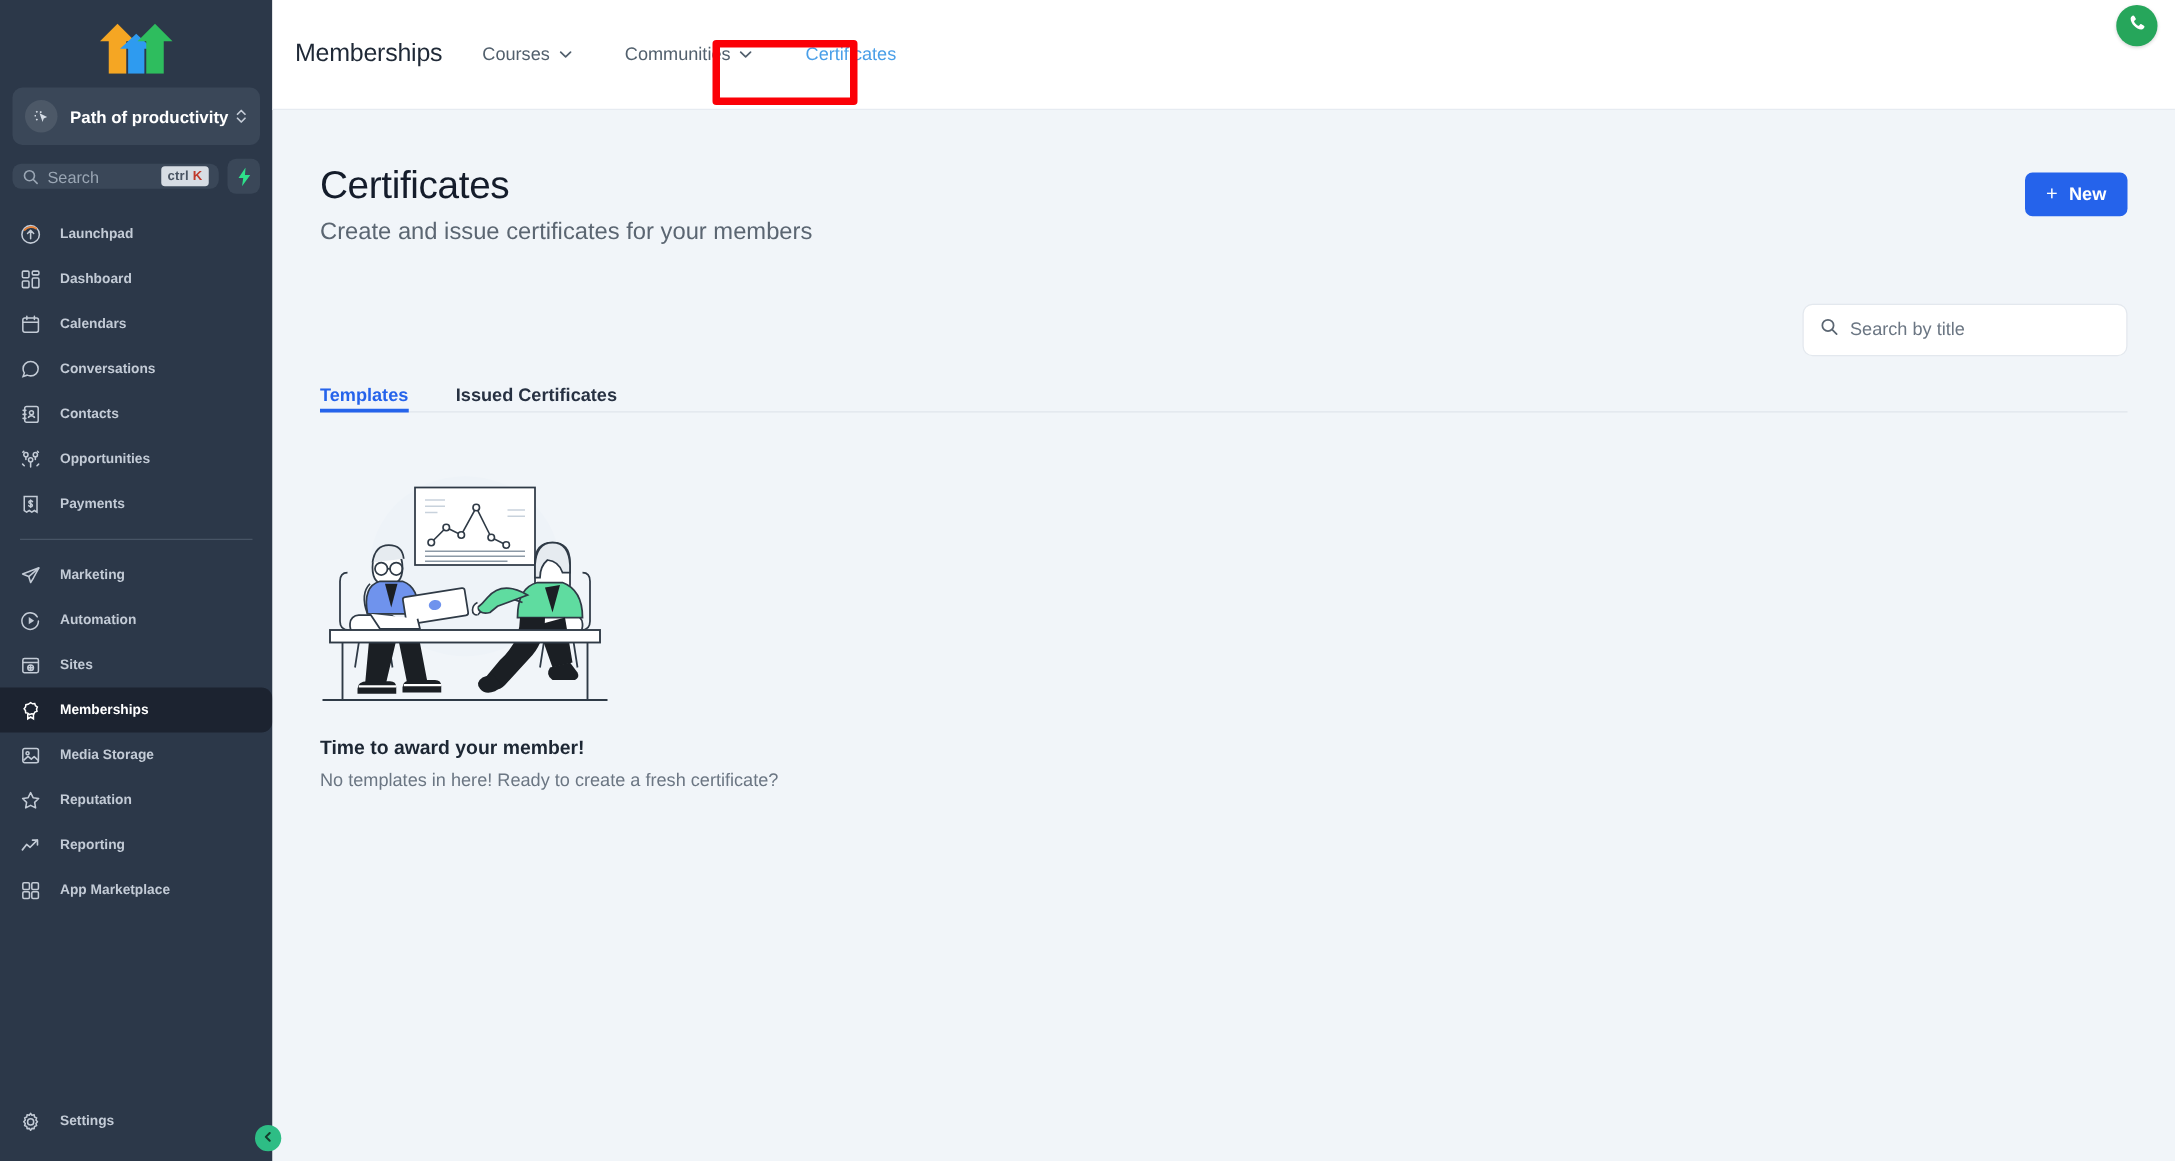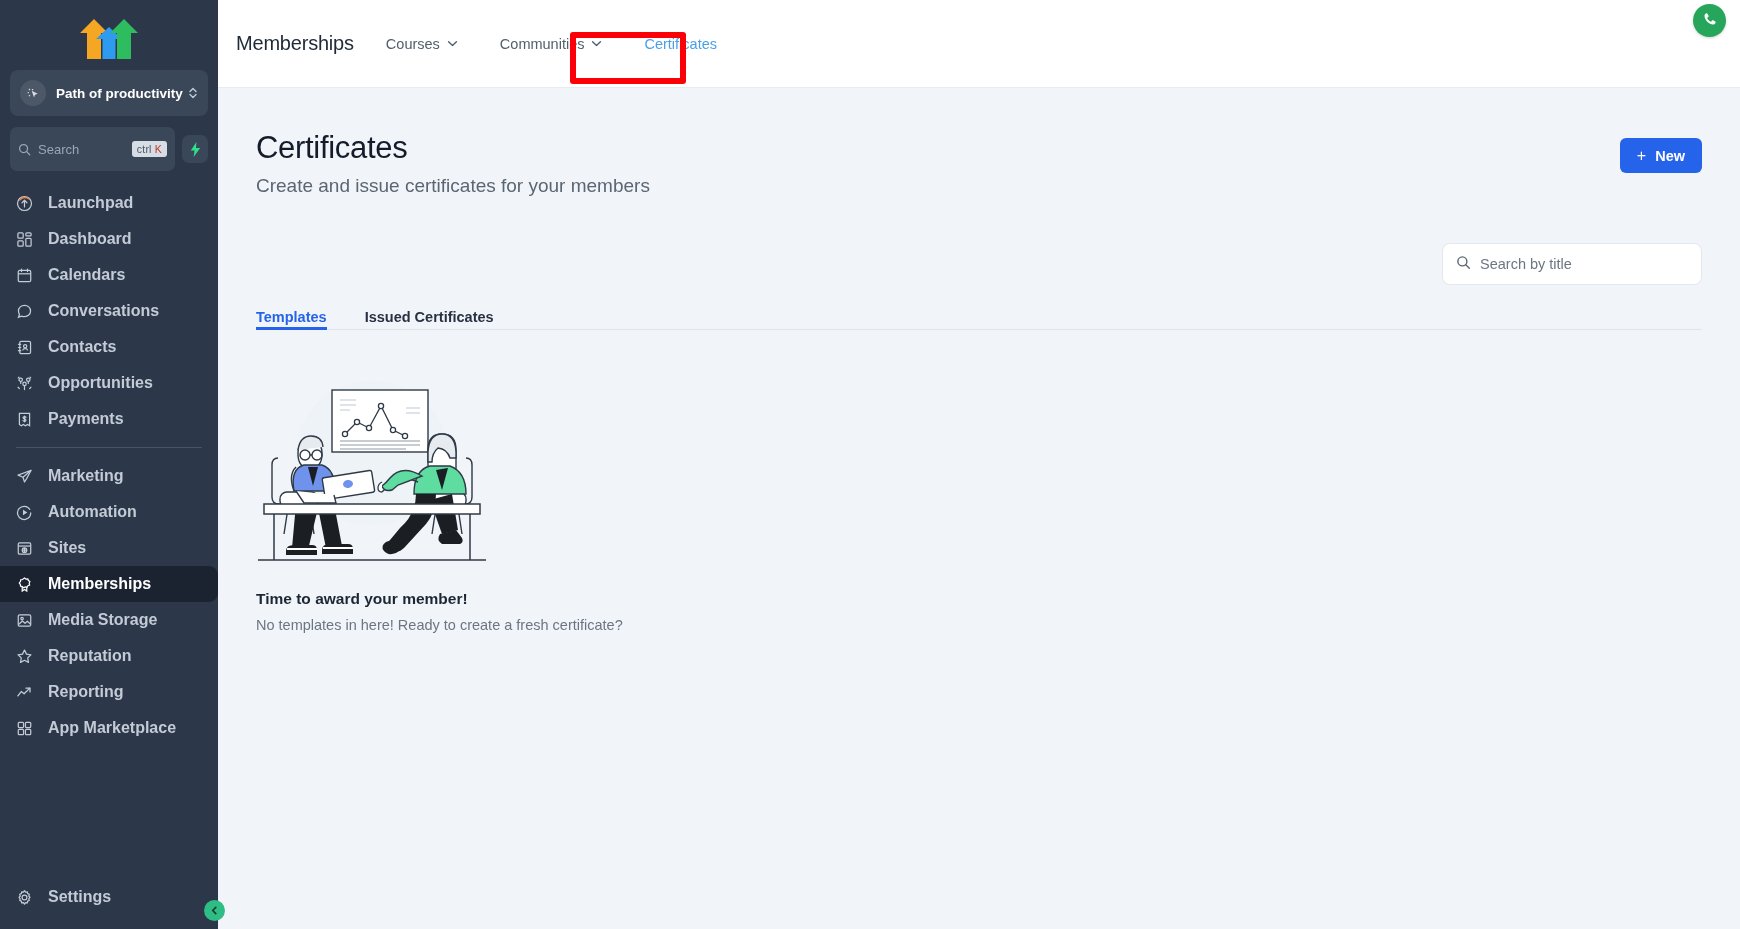--- a/index.html
+++ b/index.html
@@ -47,55 +47,55 @@
     color: #ffffff; font-size: 13.5px; font-weight: bold;
     white-space: nowrap; overflow: hidden; text-overflow: ellipsis;
   }
   .ws-chev { color: #c3cbd6; font-size: 11px; line-height: 1; display:flex; flex-direction:column; gap:2px;}
 
   .search-row {
     margin: 11px 10px 0 10px;
     display: flex; align-items: center; gap: 7px;
   }
   .search-box {
-    flex: 1; height: 44px;
+    flex: 1; height: 20px;
     background: #3a4758;
     border-radius: 7px;
     display: flex; align-items: center;
     padding: 0 8px;
     cursor: text;
   }
   .search-box .mag { flex: 0 0 auto; display:flex; }
   .search-box .ph {
     flex: 1; margin-left: 7px;
     color: #9aa6b4; font-size: 13px;
     white-space: nowrap; overflow: hidden;
   }
   .kbd {
     background: #d7dde4; color: #4a5563;
-    font-size: 10.5px; font-weight: normal;
+    font-size: 10.5px; font-weight: bold;
     border-radius: 3px; padding: 2px 5px;
     font-family: "Liberation Sans", sans-serif;
     letter-spacing: .2px;
   }
   .kbd .k2 { color: #c0392b; }
   .spark-btn {
     width: 26px; height: 28px;
     background: #3a4758; border-radius: 7px;
     display: flex; align-items: center; justify-content: center;
     cursor: pointer; flex: 0 0 26px;
   }
 
   .nav { margin-top: 14px; flex: 1 1 auto; overflow: hidden; }
   .nav-item {
     height: 36px;
     display: flex; align-items: center;
     padding-left: 16px;
     color: #c3cbd6;
-    font-size: 16px; font-weight: bold;
+    font-size: 11px; font-weight: bold;
     cursor: pointer;
     border-top-right-radius: 9px; border-bottom-right-radius: 9px;
     margin-right: 0px;
   }
   .nav-item .ico { width: 22px; flex: 0 0 22px; display: flex; align-items:center; justify-content:flex-start; }
   .nav-item .lbl { margin-left: 10px; }
   .nav-item.active { background: #1c2330; color: #ffffff; }
   .nav-sep { height: 1px; background: #475465; margin: 10px 16px; }
 
   .settings-wrap { padding-bottom: 14px; }

